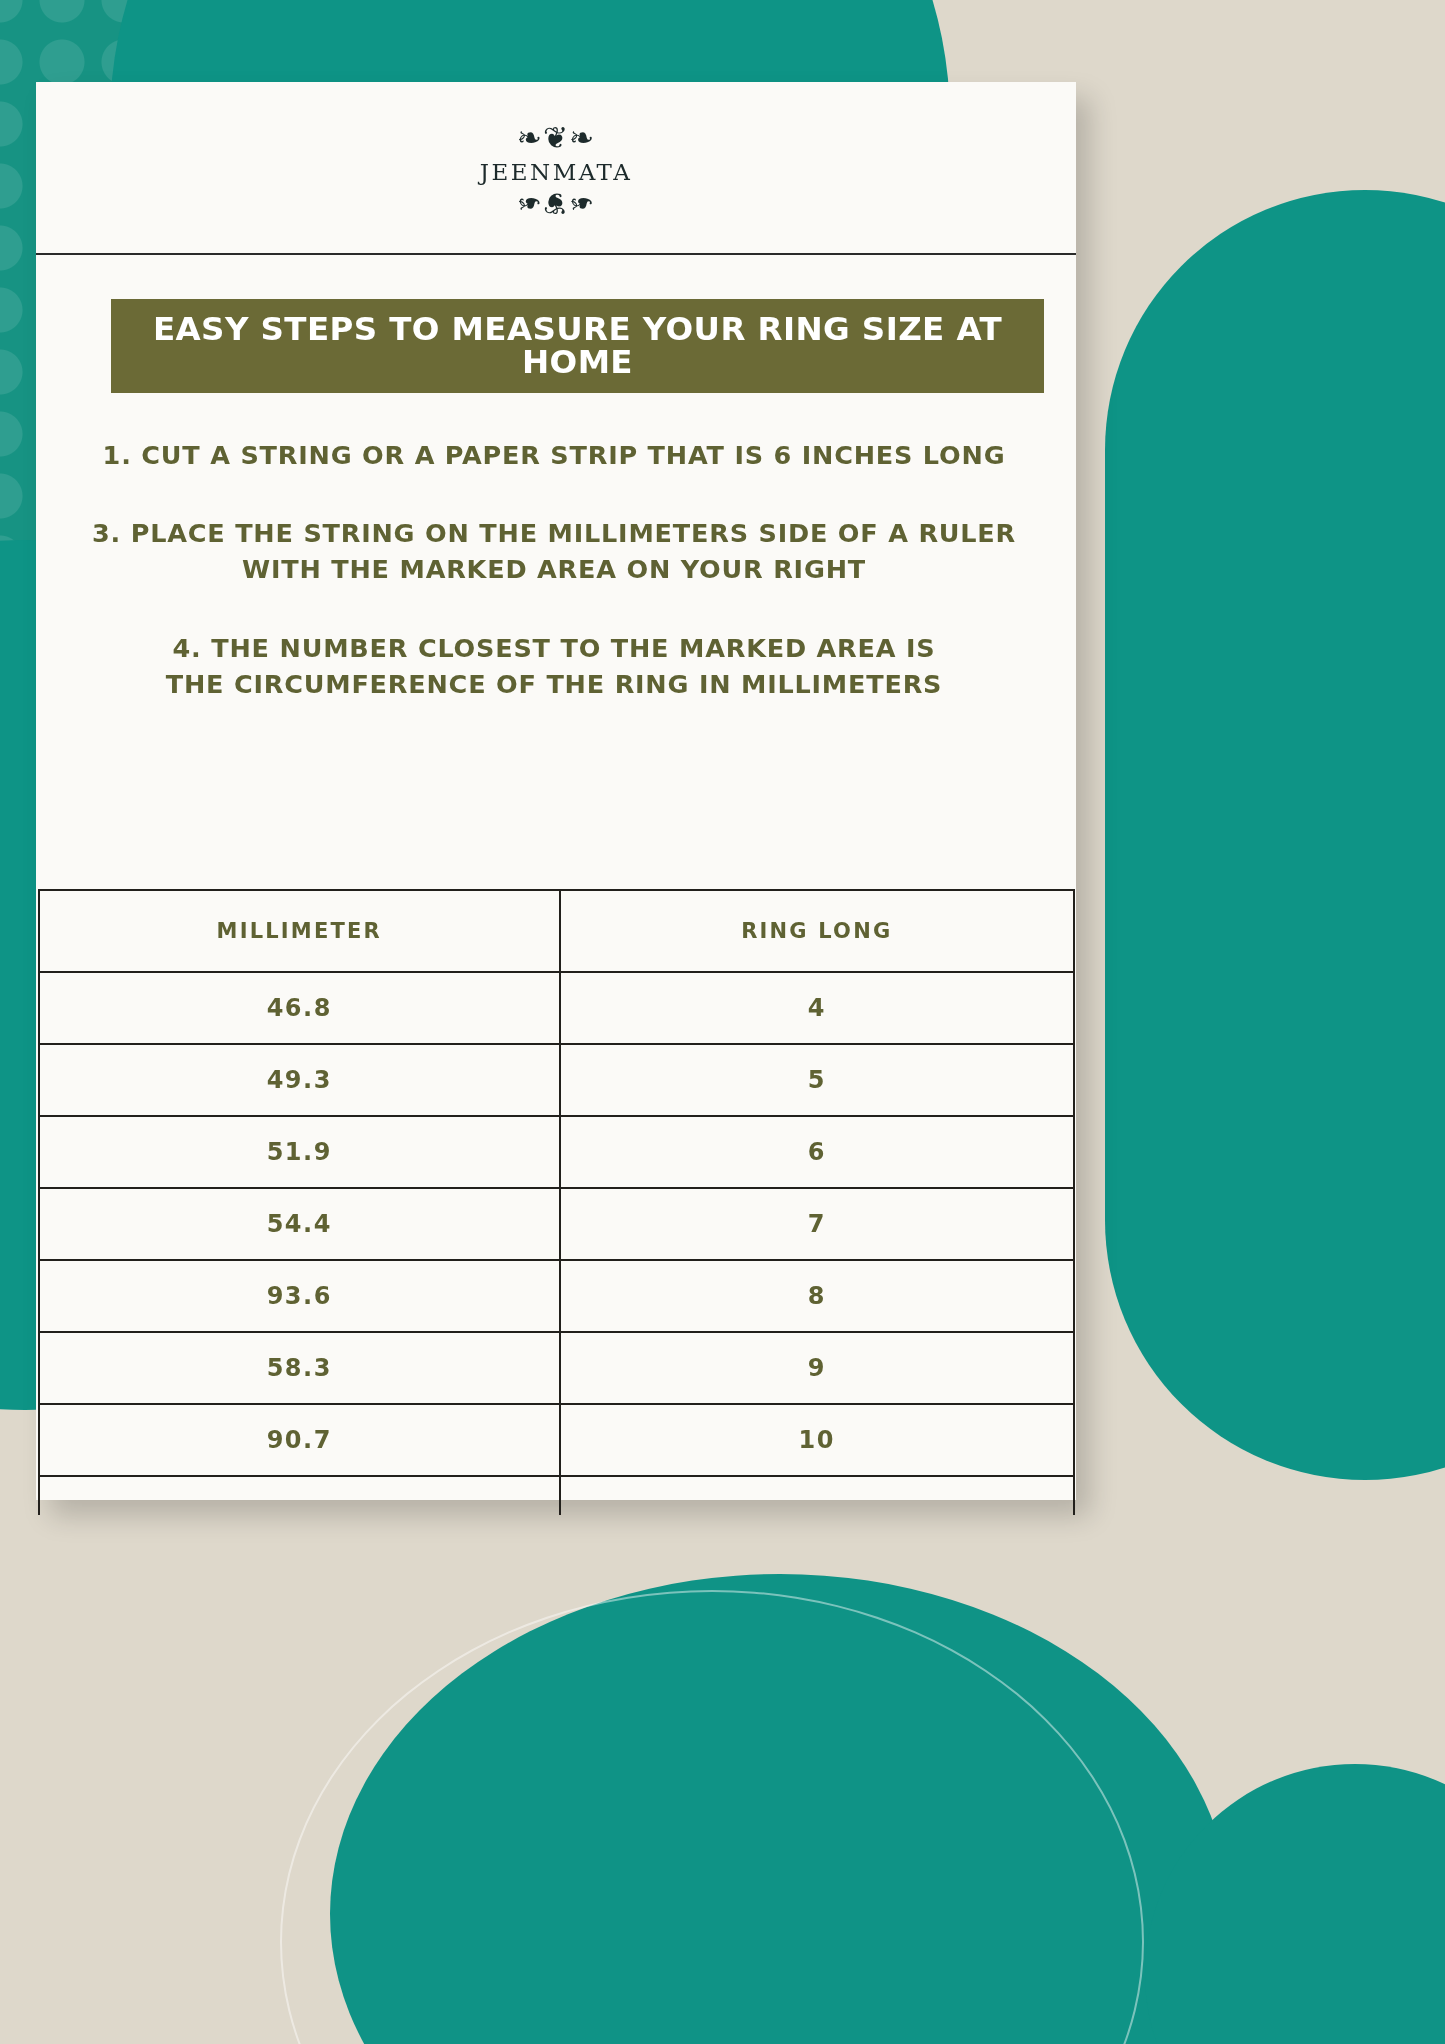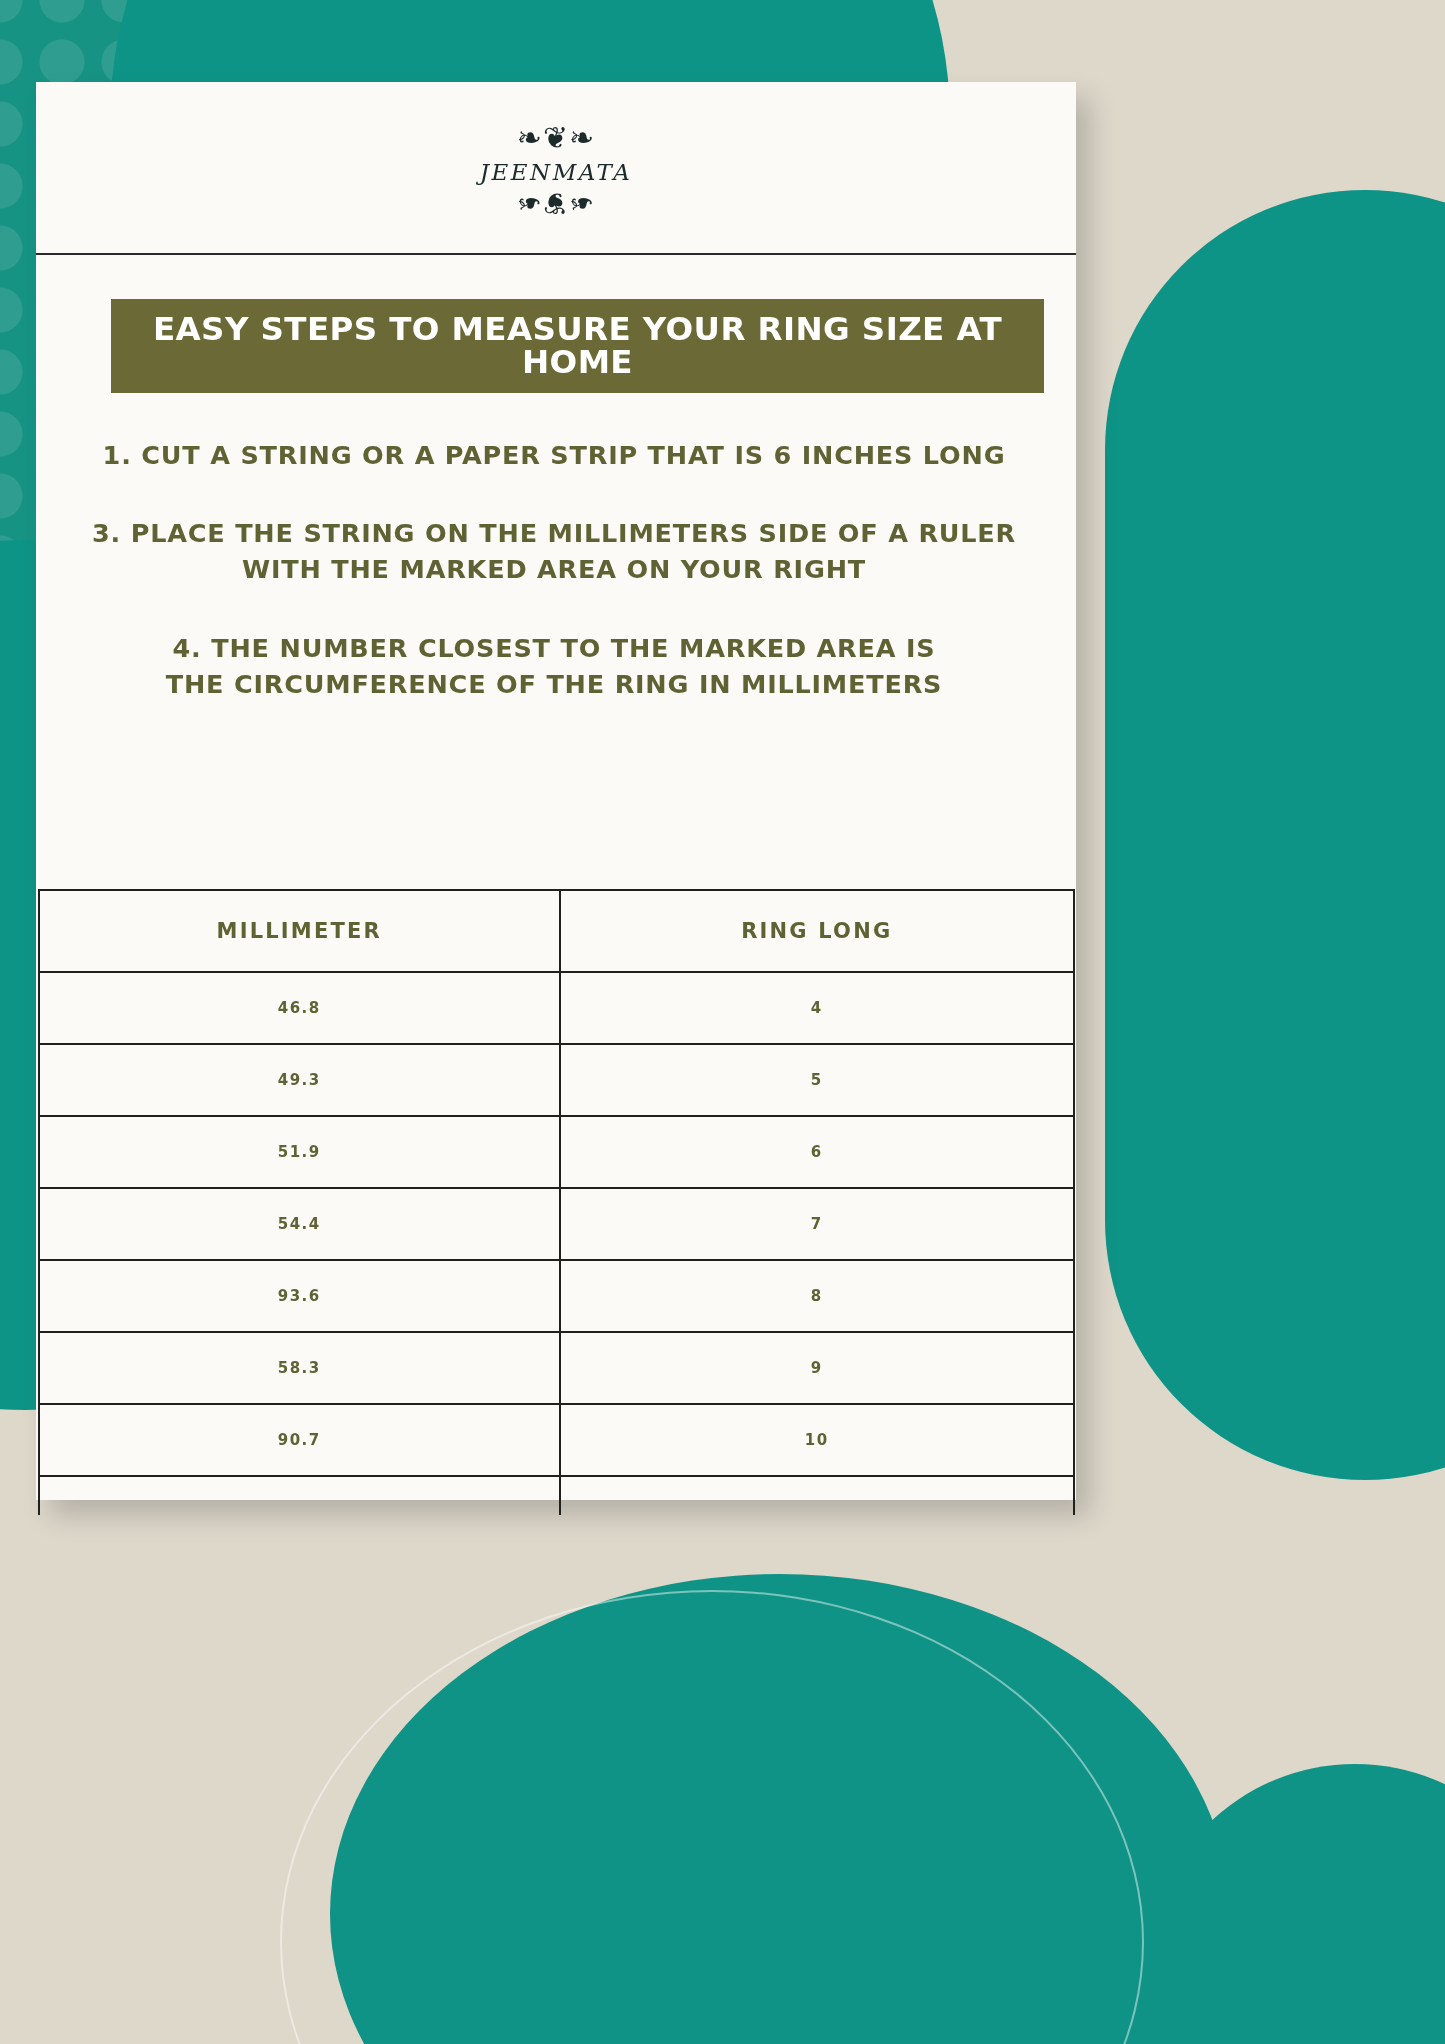--- a/index.html
+++ b/index.html
@@ -126,21 +126,20 @@
     font-family: "DejaVu Serif", serif;
   }
   .flourish-top { font-size: 30px; margin-bottom: 4px; }
   .flourish-bot { font-size: 30px; margin-top: 2px; transform: scaleY(-1); }
   .brand {
     font-family: "DejaVu Serif", serif;
     font-size: 23px;
     letter-spacing: 2.5px;
     color: #1d2a2b;
     margin: 5px 0 4px 0;
-    font-style: italic;
   }
 
   .divider {
     border-top: 2px solid #2a2a2a;
     margin: 0 0 0 0;
   }
 
   
   .headline-wrap {
     padding: 44px 32px 0 32px;
@@ -193,21 +192,21 @@
     color: #5f6233;
     font-weight: bold;
   }
   table.size-table th {
     font-size: 21px;
     letter-spacing: 2.2px;
     height: 78px;
     vertical-align: middle;
   }
   table.size-table td {
-    font-size: 15px;
+    font-size: 24px;
     letter-spacing: 1.5px;
     height: 68px;
     vertical-align: middle;
   }
   table.size-table tr.spacer td {
     height: 36px;
     border-bottom: none;
     border-left: 2px solid #22201c;
     border-right: 2px solid #22201c;
   }

